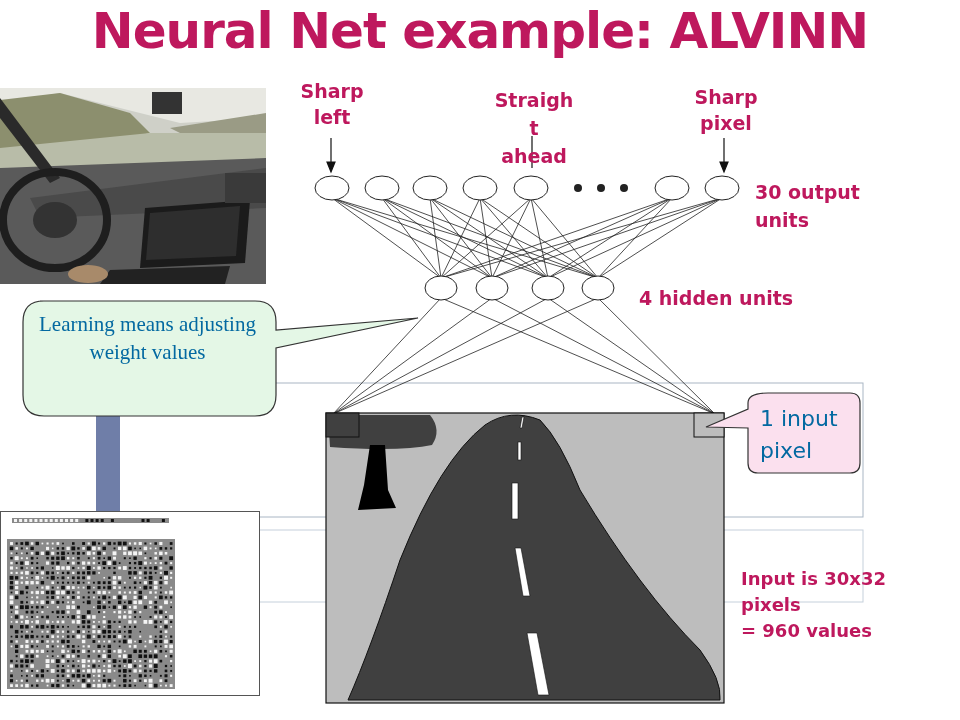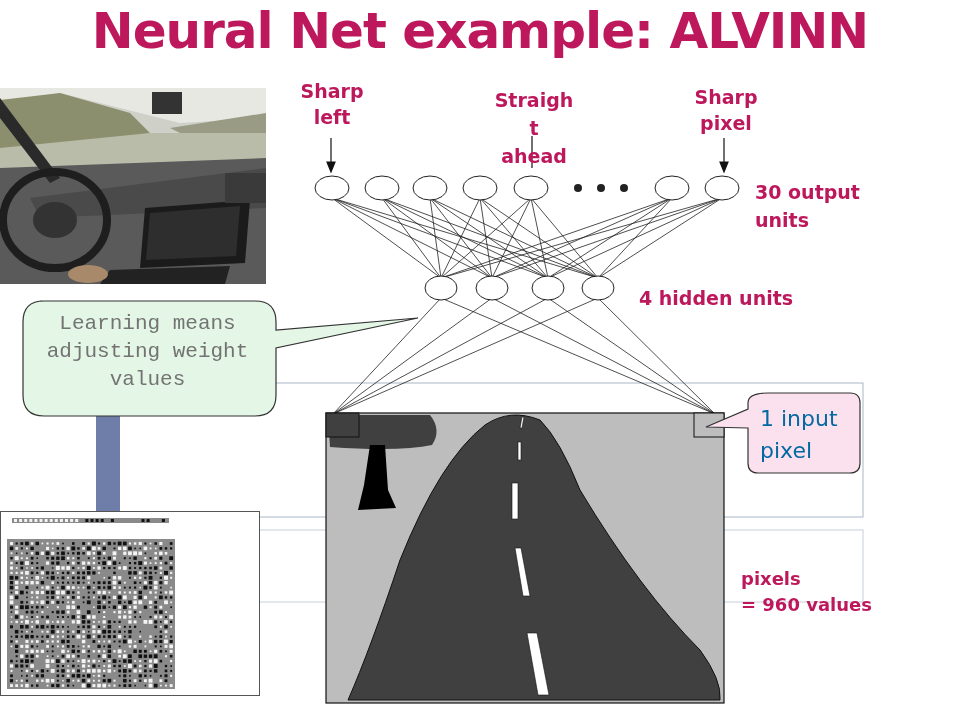--- a/index.html
+++ b/index.html
@@ -3,21 +3,21 @@
 <meta charset="utf-8">
 <style>
   html, body { margin:0; padding:0; background:#ffffff; }
   body { width:960px; height:720px; position:relative; overflow:hidden; font-family:"DejaVu Sans", sans-serif; }
   .abs { position:absolute; }
   #title { left:0; top:2px; width:960px; text-align:center; font-family:"DejaVu Sans", sans-serif; font-weight:bold; font-size:50px; color:#be185d; letter-spacing:-1px; }
   .lbl { font-family:"DejaVu Sans", sans-serif; font-weight:bold; font-size:19px; color:#be185d; line-height:26px; }
   .ctr { text-align:center; }
   #photo { left:0; top:88px; width:266px; height:196px; background:#444; overflow:hidden; }
   #weights { left:0; top:511px; width:258px; height:183px; background:#fff; border:1px solid #555; }
-  #callout-learn-text { left:30px; top:310px; width:235px; text-align:center; font-family:Liberation Mono, monospace; font-size:21px; line-height:28px; color:#737373; }
+  #callout-learn-text { left:30px; top:310px; width:235px; text-align:center; font-family:Liberation Serif, serif; font-size:21px; line-height:28px; color:#0369a1; }
   #callout-pixel-text { left:760px; top:403px; width:100px; font-family:"DejaVu Sans", sans-serif; font-size:22px; line-height:32px; color:#0369a1; }
   svg { position:absolute; left:0; top:0; }
 </style>
 </head>
 <body>
 
 <div id="title" class="abs">Neural Net example: ALVINN</div>
 
 <div id="photo" class="abs">
   <svg width="266" height="196" viewBox="0 0 266 196">
@@ -1159,15 +1159,16 @@
 </div>
 <div class="abs lbl" style="left:639px;top:285px;">4 hidden units</div>
 
 <div id="callout-learn-text" class="abs">Learning means adjusting weight values</div>
 <div id="callout-pixel-text" class="abs">
   <div>1 input</div>
   <div>pixel</div>
 </div>
 
 <div class="abs lbl" style="left:741px;top:566px;font-size:18px;">
+  <div>Input is 30x32</div>
   <div>pixels</div>
   <div>= 960 values</div>
 </div>
 
 </body></html>

